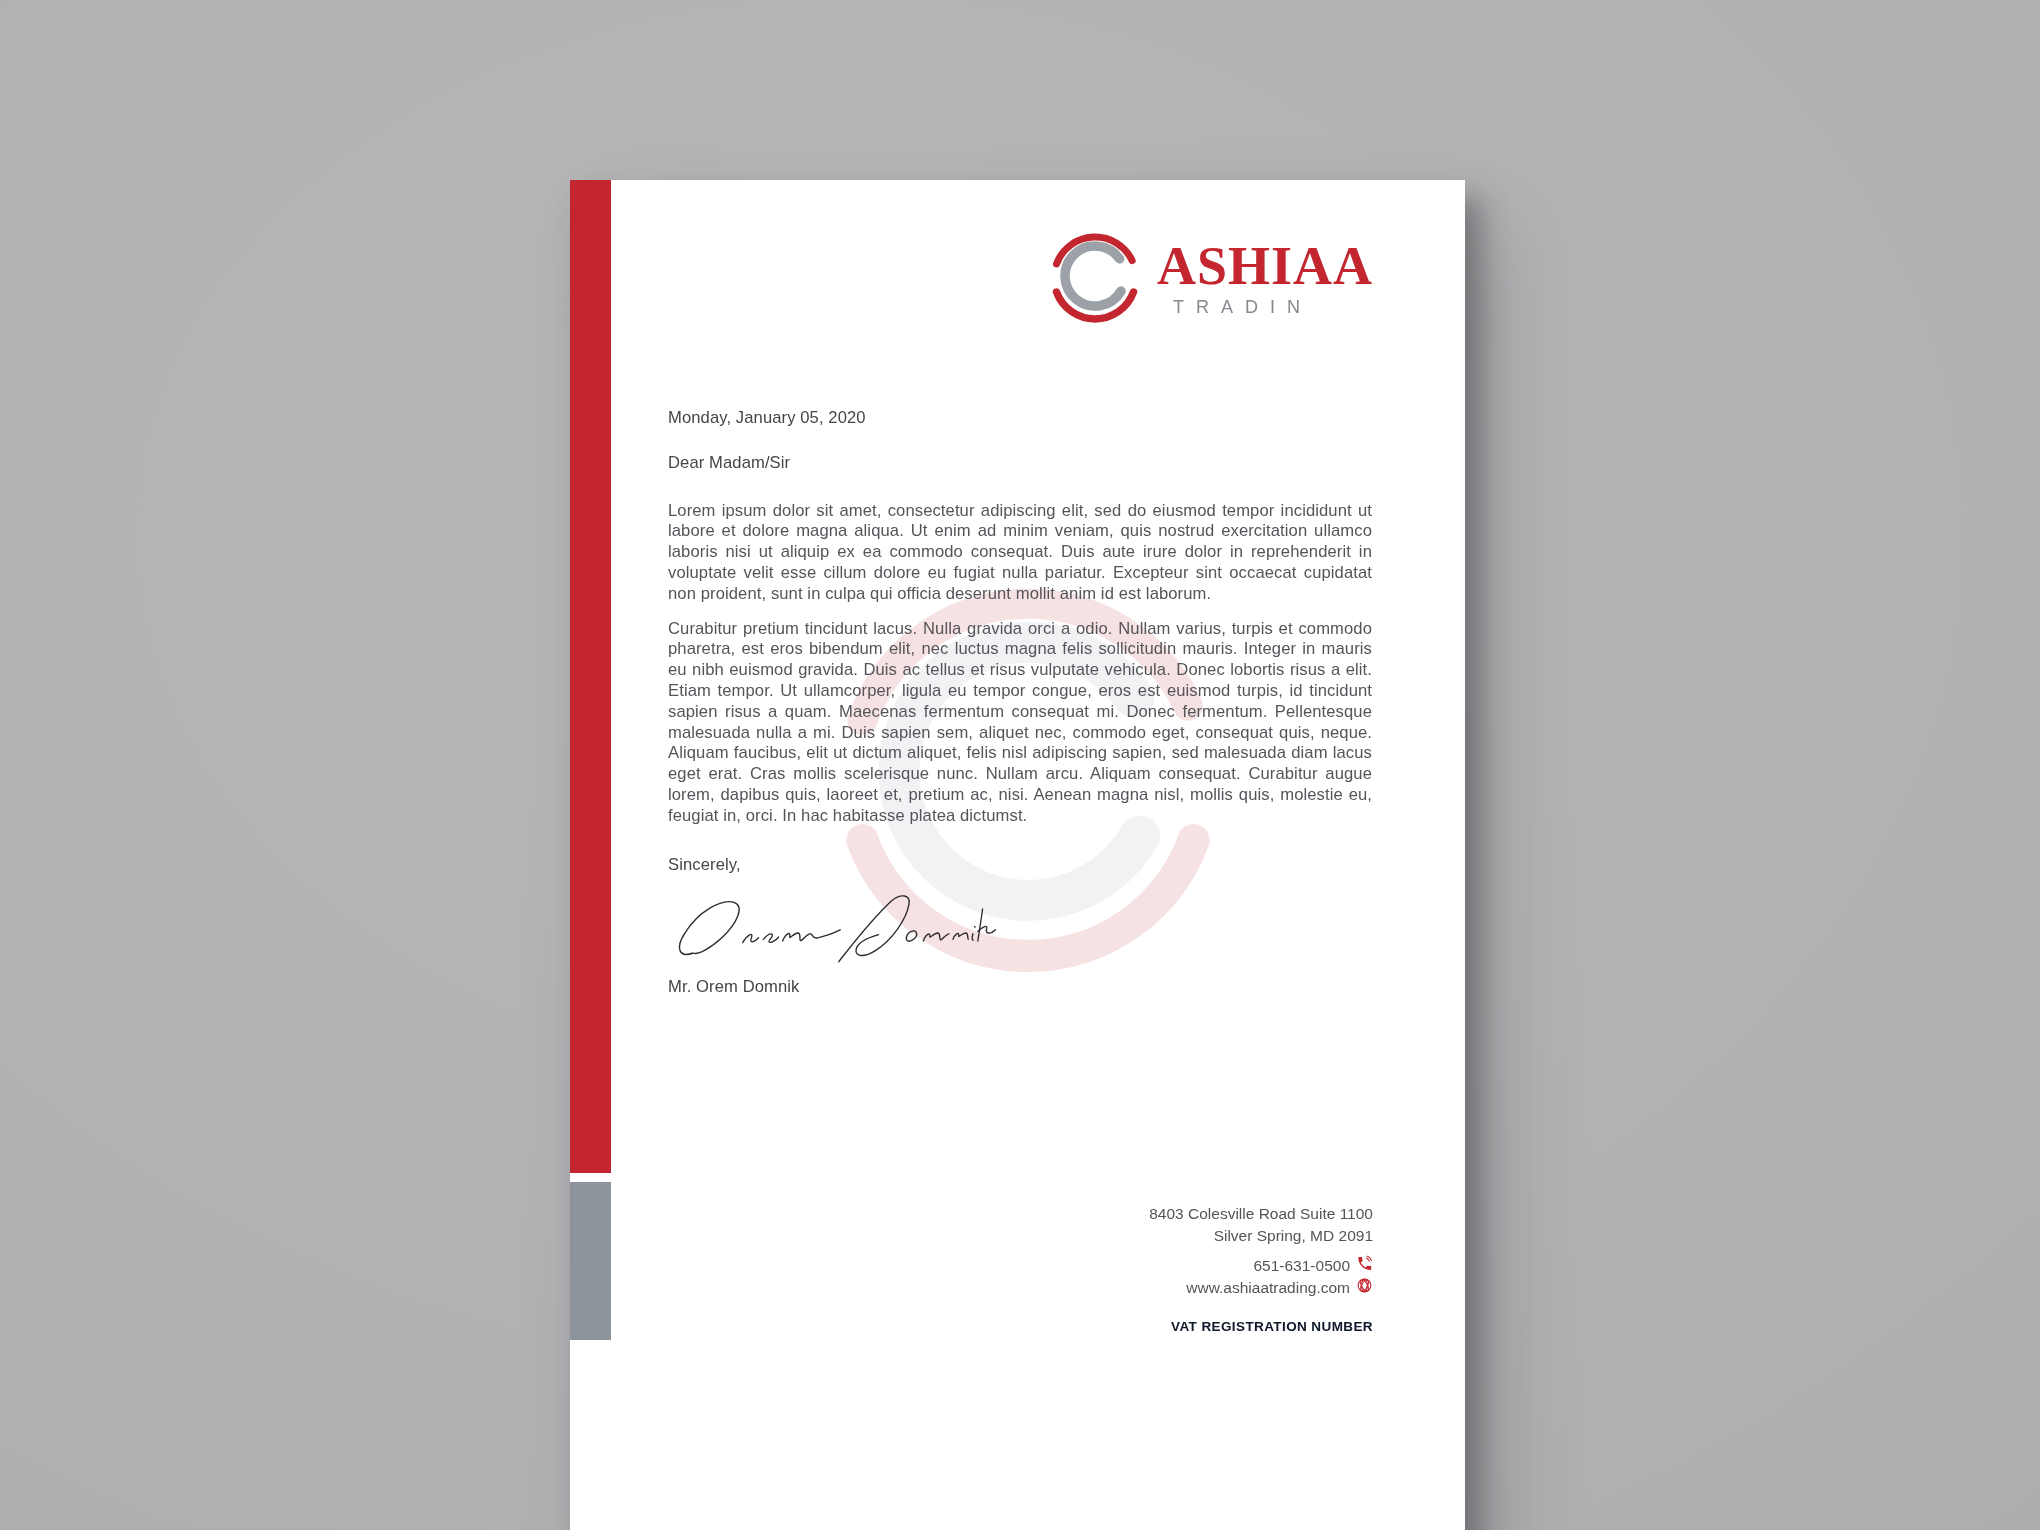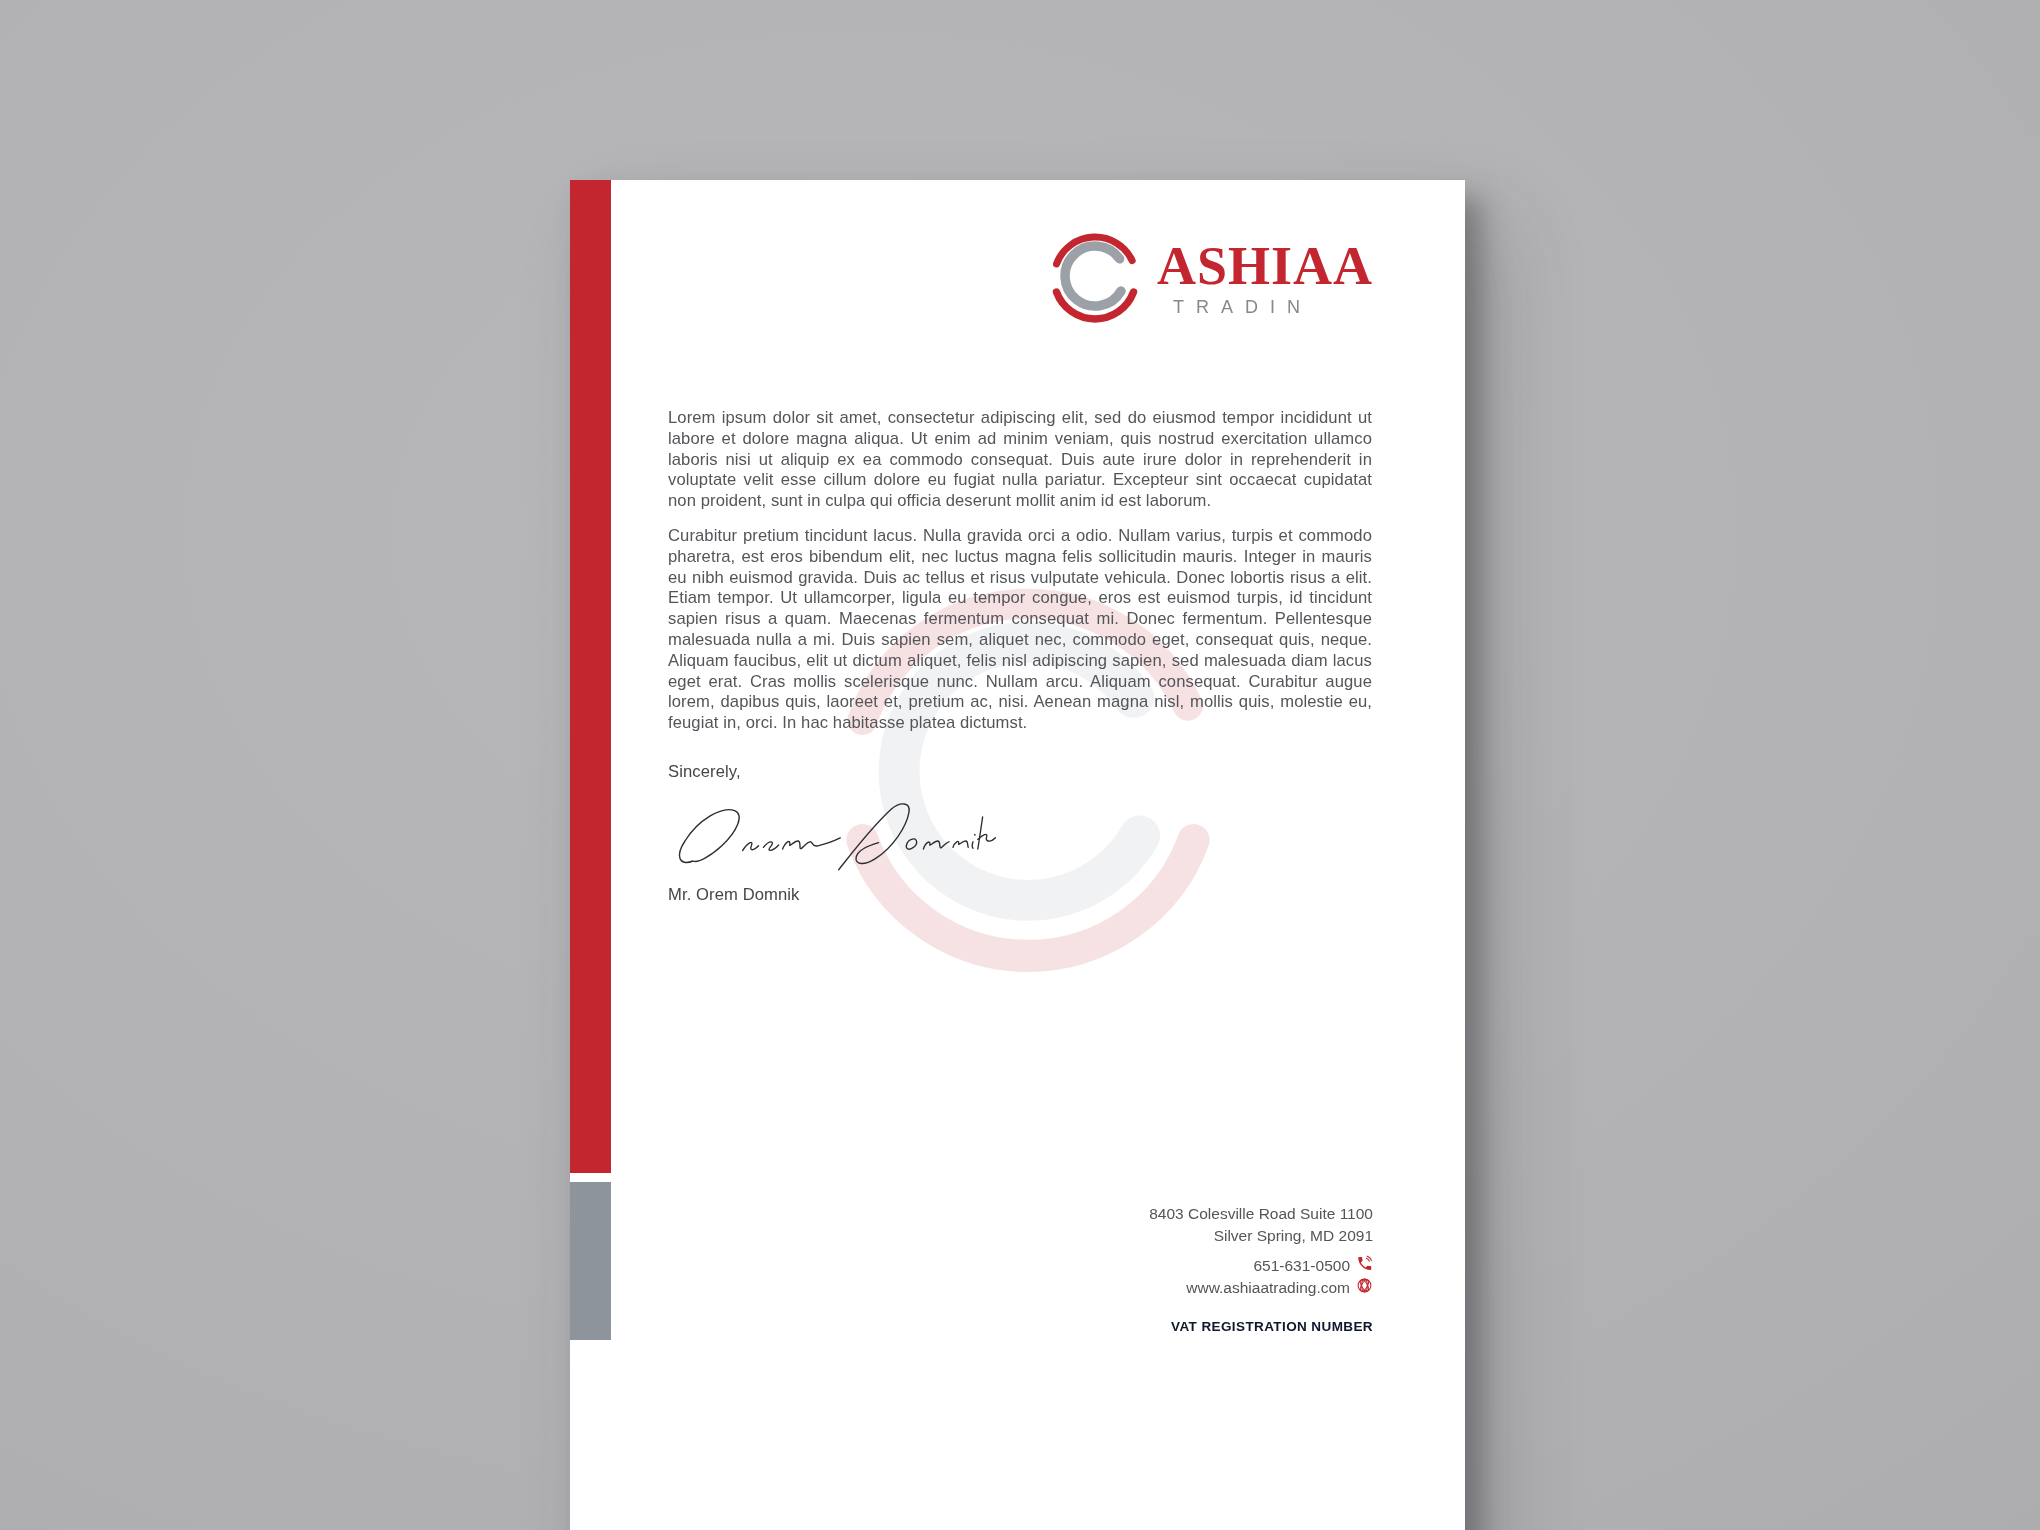--- a/index.html
+++ b/index.html
@@ -85,20 +85,22 @@
       <svg class="logo-mark" viewBox="0 0 100 100">
         <use href="#swirl-mark"></use>
       </svg>
       <div>
         <div class="logo-name">ASHIAA</div>
         <div class="logo-tagline">TRADIN</div>
       </div>
     </header>
 
     <main class="letter">
+      <p class="date">Monday, January 05, 2020</p>
+      <p class="salutation">Dear Madam/Sir</p>
       <p class="para">Lorem ipsum dolor sit amet, consectetur adipiscing elit, sed do eiusmod tempor incididunt ut labore et dolore magna aliqua. Ut enim ad minim veniam, quis nostrud exercitation ullamco laboris nisi ut aliquip ex ea commodo consequat. Duis aute irure dolor in reprehenderit in voluptate velit esse cillum dolore eu fugiat nulla pariatur. Excepteur sint occaecat cupidatat non proident, sunt in culpa qui officia deserunt mollit anim id est laborum.</p>
       <p class="para para-last">Curabitur pretium tincidunt lacus. Nulla gravida orci a odio. Nullam varius, turpis et commodo pharetra, est eros bibendum elit, nec luctus magna felis sollicitudin mauris. Integer in mauris eu nibh euismod gravida. Duis ac tellus et risus vulputate vehicula. Donec lobortis risus a elit. Etiam tempor. Ut ullamcorper, ligula eu tempor congue, eros est euismod turpis, id tincidunt sapien risus a quam. Maecenas fermentum consequat mi. Donec fermentum. Pellentesque malesuada nulla a mi. Duis sapien sem, aliquet nec, commodo eget, consequat quis, neque. Aliquam faucibus, elit ut dictum aliquet, felis nisl adipiscing sapien, sed malesuada diam lacus eget erat. Cras mollis scelerisque nunc. Nullam arcu. Aliquam consequat. Curabitur augue lorem, dapibus quis, laoreet et, pretium ac, nisi. Aenean magna nisl, mollis quis, molestie eu, feugiat in, orci. In hac habitasse platea dictumst.</p>
       <p class="closing">Sincerely,</p>
 
       <svg class="signature" viewBox="0 0 410 100" fill="none" stroke="#2c2c31" stroke-width="1.7" stroke-linecap="round">
         <path d="M30,85 C12,92 8,78 20,60 C36,34 66,16 82,22 C94,27 86,47 66,66 C52,79 36,88 30,85"></path>
         <path d="M92,72 C98,62 106,58 103,66 C100,73 106,72 112,66"></path>
         <path d="M118,68 C126,58 133,60 127,67 C121,74 130,73 137,65"></path>
         <path d="M142,70 C146,60 152,58 151,64 C150,69 156,60 161,60 C165,60 163,66 164,69 C165,72 171,62 176,61 C180,60 178,68 186,66 C198,63 206,60 214,56"></path>
         <path d="M212,96 C228,76 252,44 278,20 C290,10 302,12 300,24 C297,42 280,68 258,82 C244,91 232,90 234,80 C236,72 248,66 262,62"></path>

